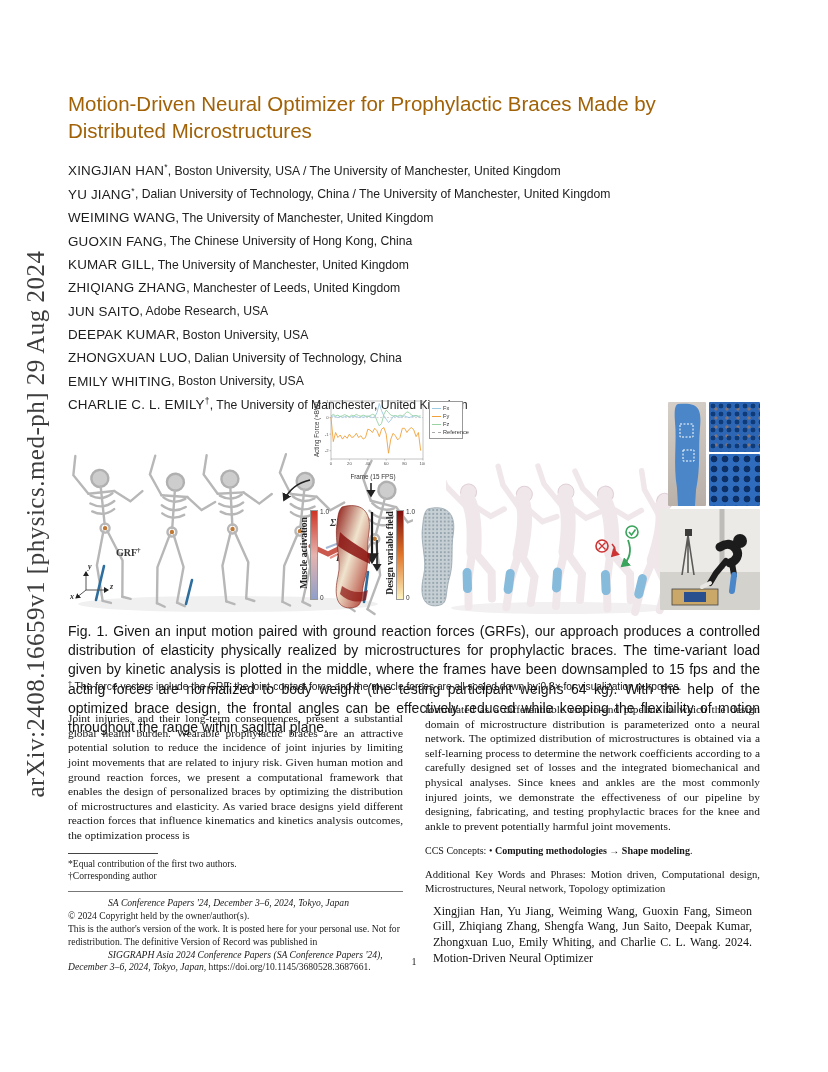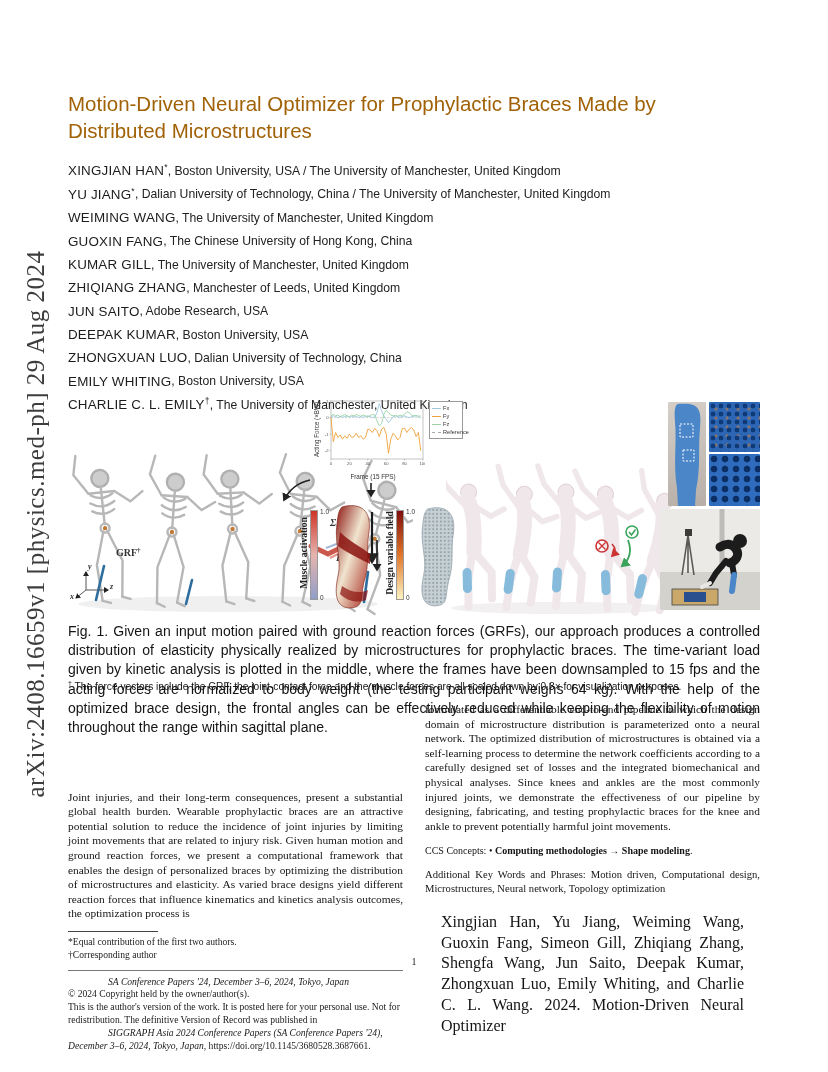--- a/index.html
+++ b/index.html
@@ -74,21 +74,21 @@
   .columns{position:absolute;left:68px;top:702px;width:692px;display:flex;gap:22px;align-items:flex-end;}
   .col{width:335px;}
   .body-p{font-size:11.4px;line-height:1.28;text-align:justify;margin:0;}
   .footnote-block{margin-top:10px;font-size:9.6px;line-height:1.34;color:#1a1a1a;}
   .fn-rule-short{width:90px;border-top:1px solid #444;margin-bottom:4px;}
   .fn-rule-long{width:100%;border-top:0.8px solid #777;margin:8px 0 5px 0;}
   .venue-italic{font-style:italic;margin-left:40px;}
   .ccs-p{font-size:10px;line-height:1.3;margin:11px 0 0 0;text-align:justify;}
   .kw-p{font-size:10.6px;line-height:1.3;margin:11px 0 0 0;text-align:justify;}
   .acm-h{font-size:10.6px;font-weight:700;margin:11px 0 0 0;}
-  .acm-t{font-size:16px;line-height:1.3;margin:16px;text-align:justify;}
+  .acm-t{font-size:12px;line-height:1.3;margin:8px;text-align:justify;}
   .page-num{position:absolute;left:0;top:956px;width:828px;text-align:center;font-size:10px;color:#222;}
 </style>
 </head>
 <body>
 
 <div class="page">
 
   <div class="banner-wrap">
     <span class="banner">arXiv:2408.16659v1  [physics.med-ph]  29 Aug 2024</span>
   </div>

